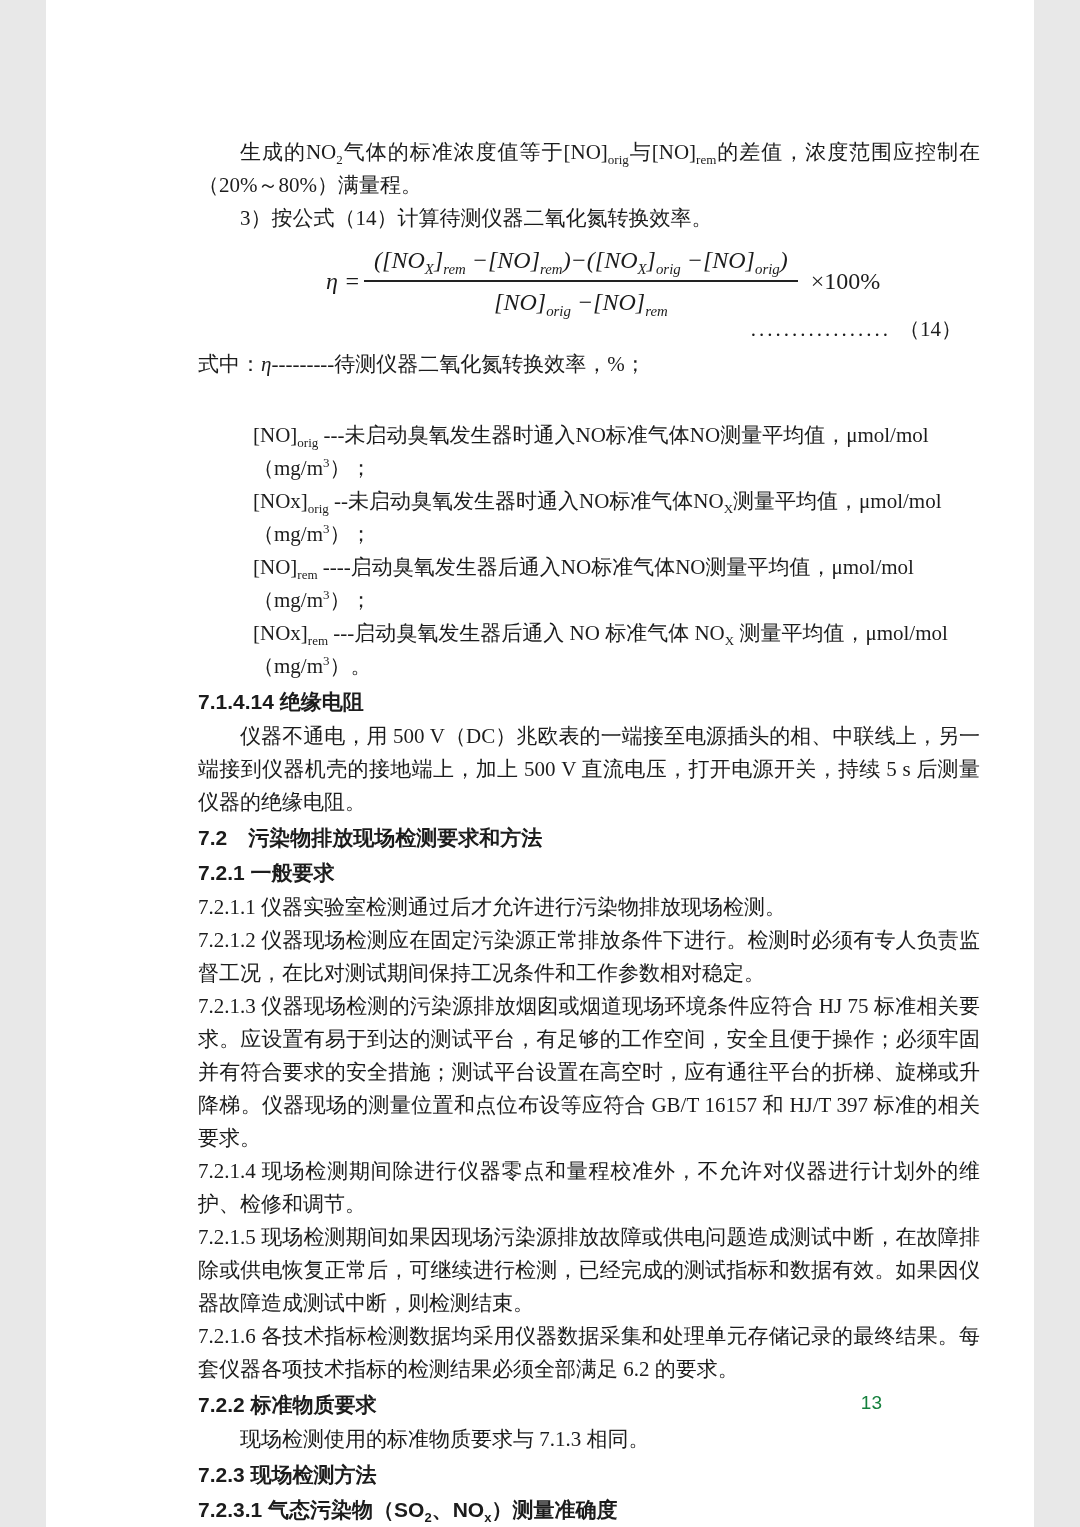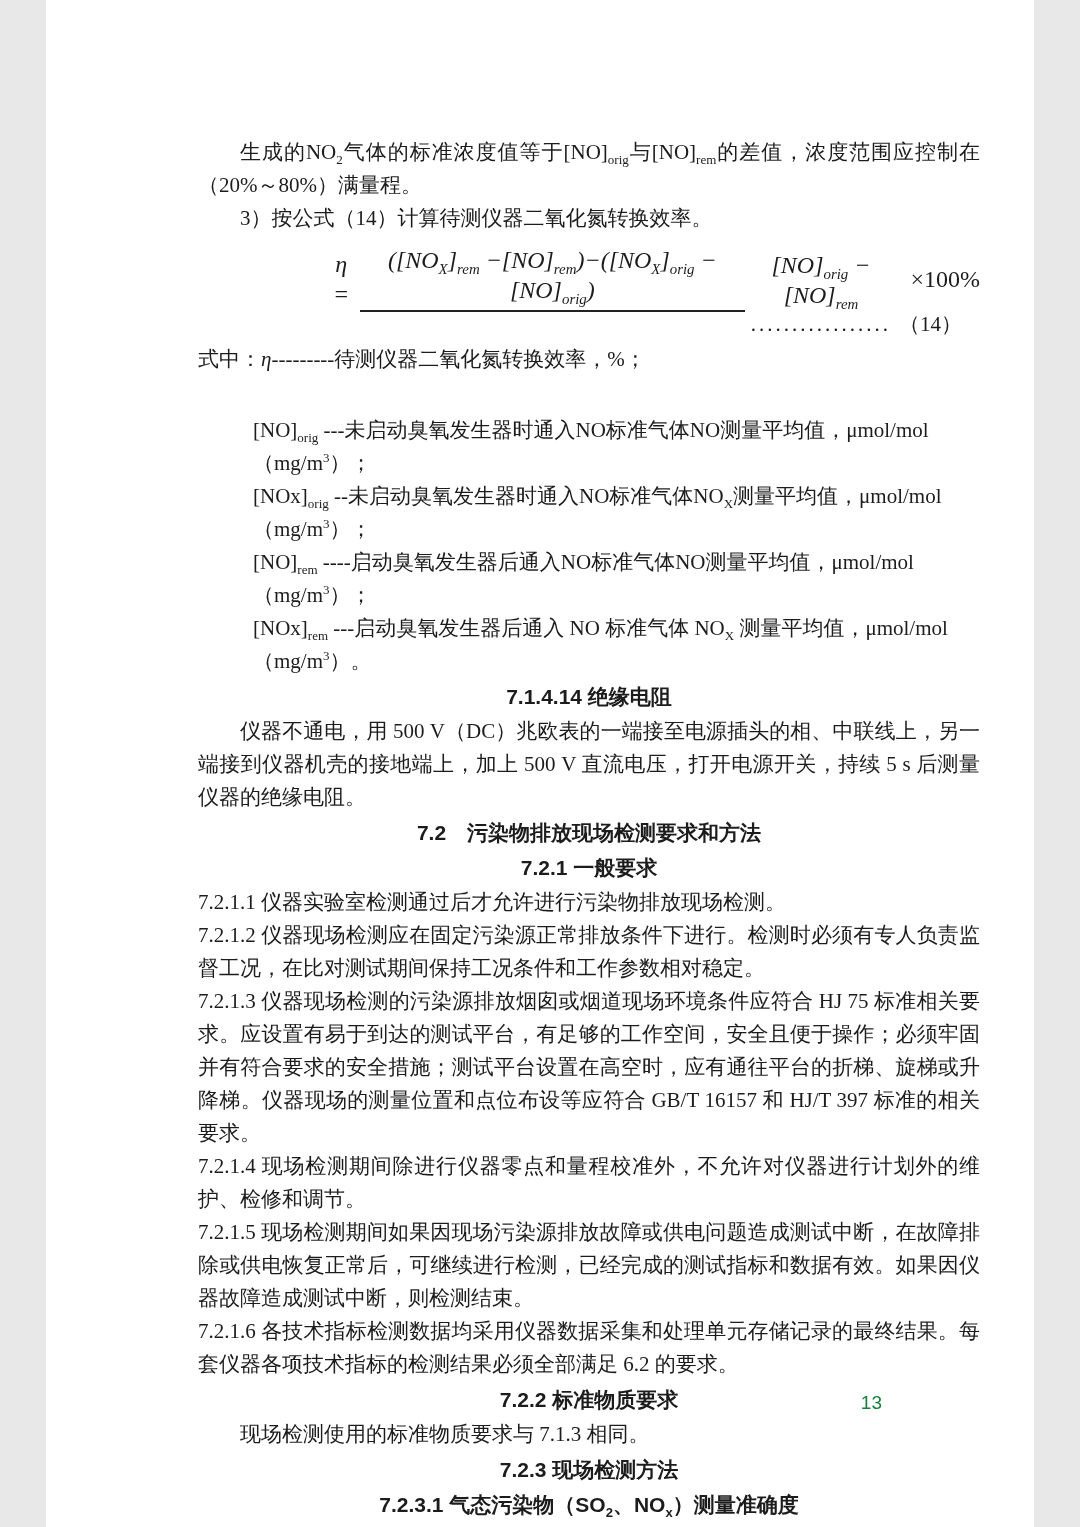--- a/index.html
+++ b/index.html
@@ -22,39 +22,39 @@
     line-height: 33px;
     text-align: justify;
   }
   p { margin: 0; }
   .indent { text-indent: 2em; }
   .heading {
     font-family: "Liberation Sans", "DejaVu Sans", sans-serif;
     font-weight: bold;
     font-size: 21px;
     margin: 2px 0;
-    text-align: center;
+    text-align: left;
   }
   sub { font-size: 0.62em; line-height: 0; }
   sup { font-size: 0.62em; line-height: 0; }
 
   
   .formula-wrap { margin: 10px 0 2px 0; }
   .formula-row {
     display: flex;
     align-items: center;
     margin-left: 128px;
     font-size: 24px;
     line-height: 1.25;
     font-style: italic;
     text-align: center;
   }
   .frac {
     display: inline-flex;
-    flex-direction: row;
+    flex-direction: column;
     margin: 0 4px;
   }
   .frac .num { padding: 0 10px 5px 10px; border-bottom: 2px solid #222; }
   .frac .den { padding-top: 5px; }
   .mult { font-style: normal; margin-left: 9px; }
   .eqno-row {
     display: flex;
     justify-content: flex-end;
     align-items: baseline;
     padding-right: 18px;

